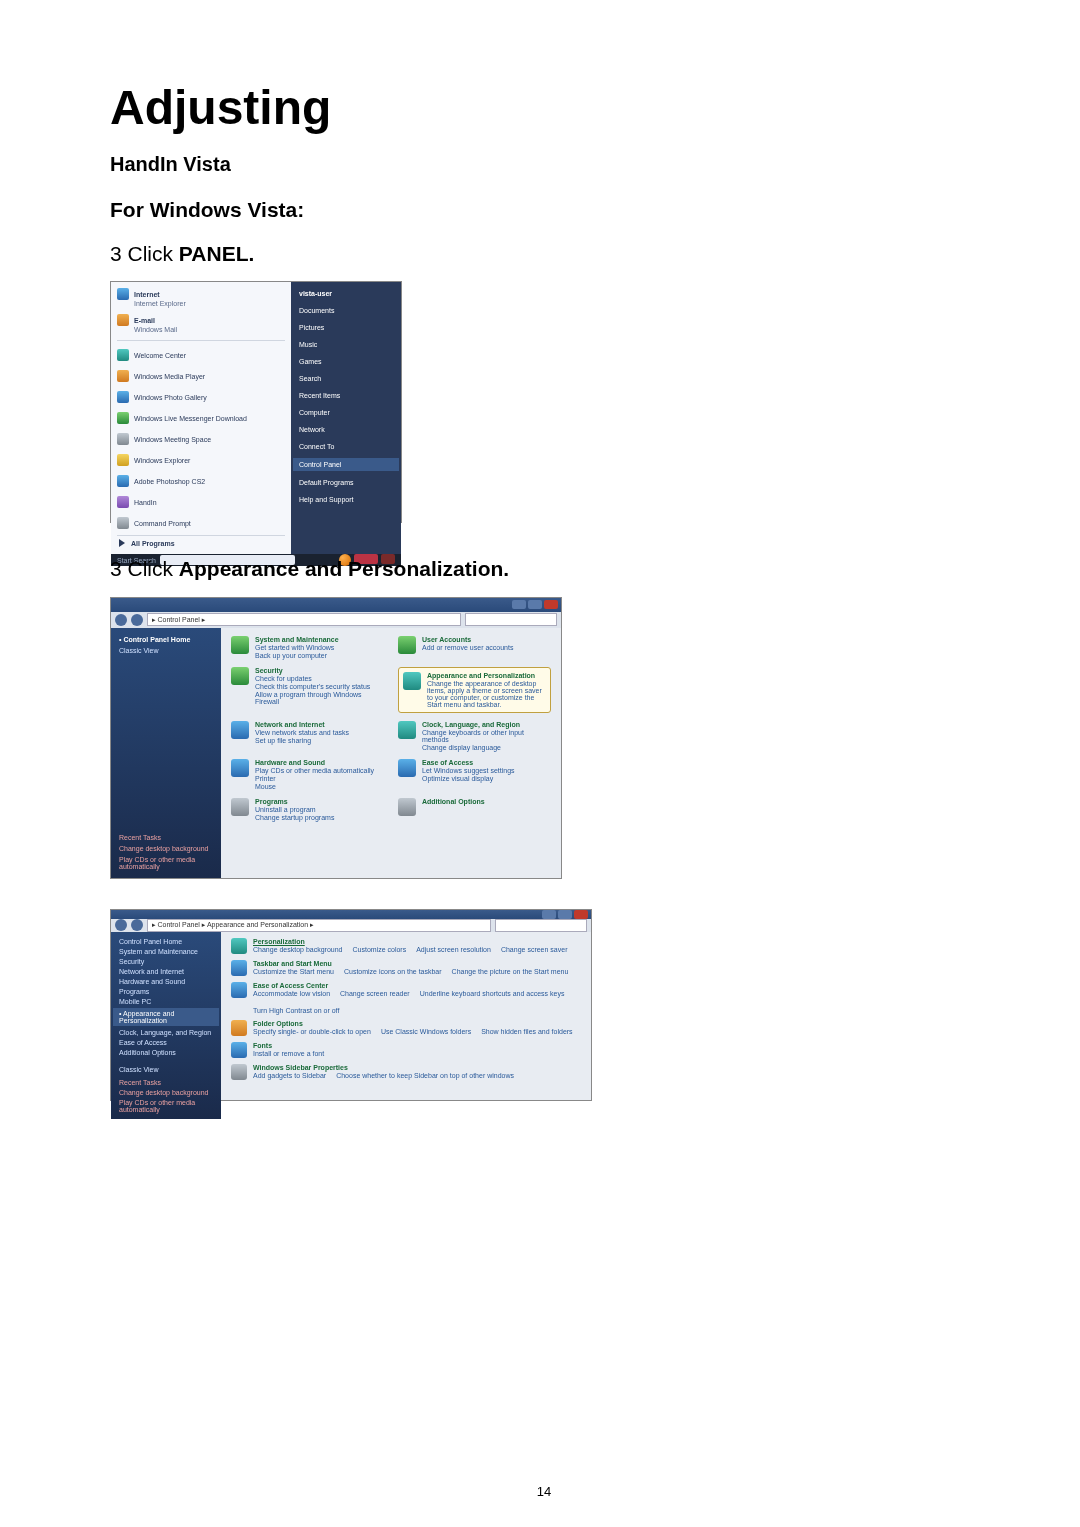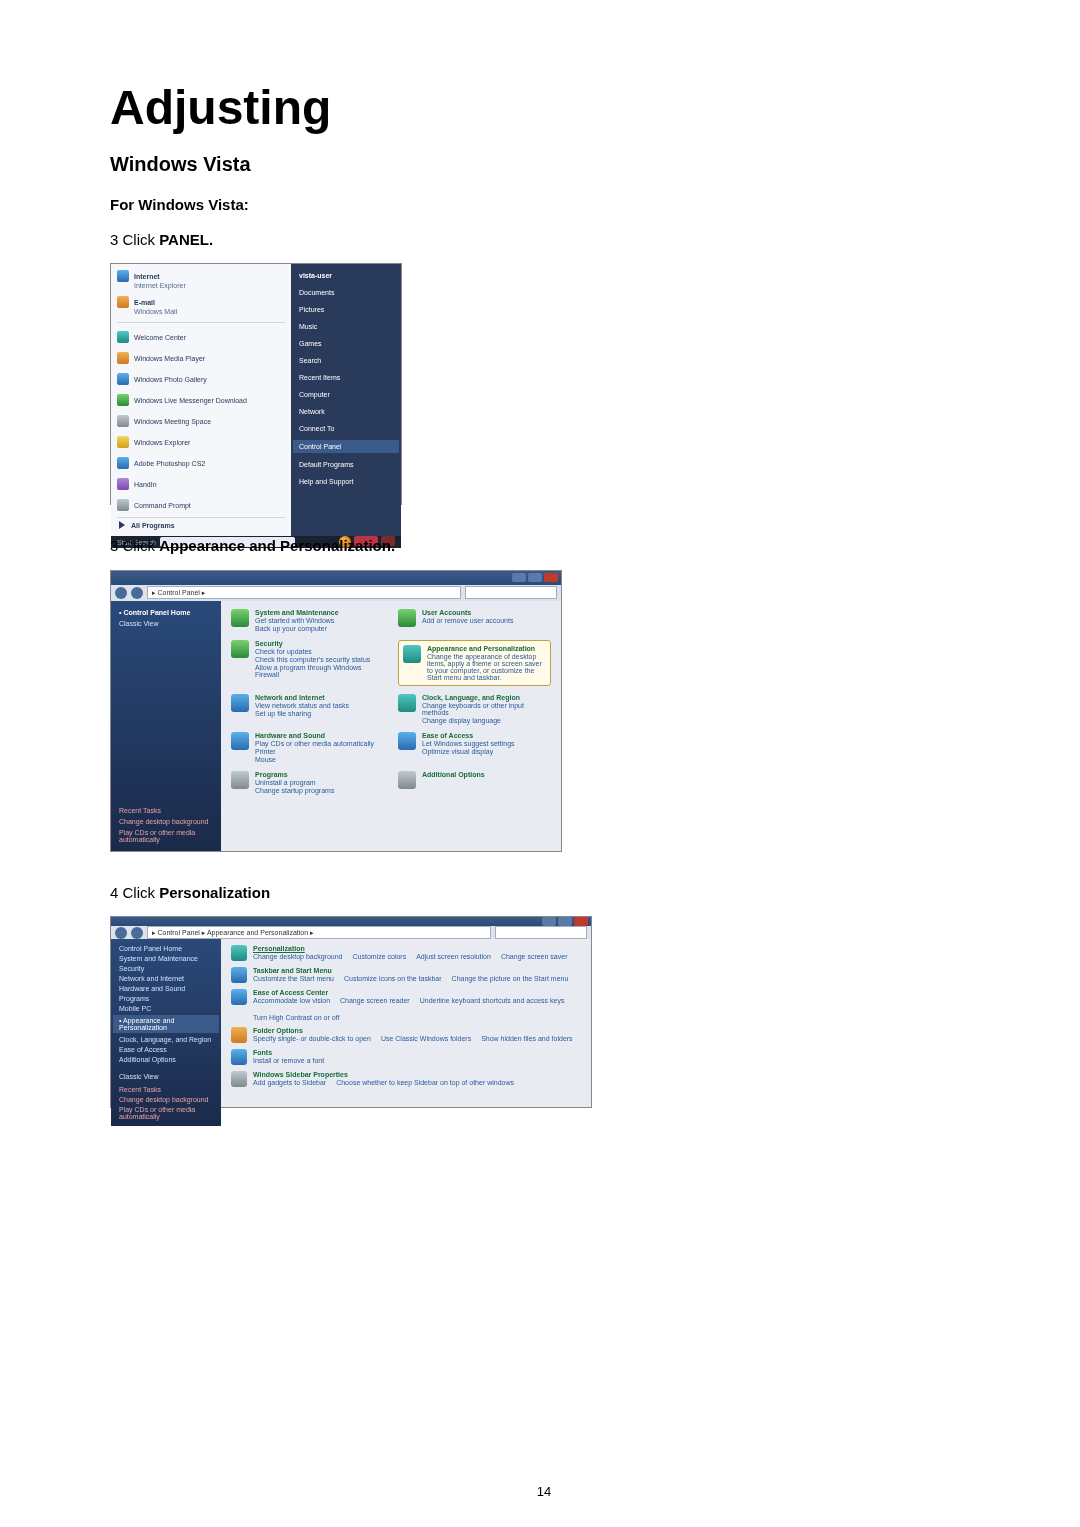--- a/index.html
+++ b/index.html
@@ -26,21 +26,21 @@
     font-weight: bold;
     margin: 0 0 14px 0;
   }
   h3.os-title {
     font-size: 20px;
     font-weight: bold;
     margin: 0 0 18px 0;
   }
   .bold { font-weight: bold; }
   .instr {
-    font-size: 15px;
+    font-size: 21px;
     line-height: 1.5;
     margin: 0 0 12px 0;
   }
   .page-num {
     position: absolute;
     bottom: 28px;
     left: 8px; right: 0;
     text-align: center;
     font-size: 13px;
   }
@@ -218,21 +218,21 @@
     border-bottom: 4px solid transparent;
     border-left: 6px solid #2a3a5a;
   }
 </style>
 </head>
 <body>
 
 <div class="page">
 
   <h1 class="main-title">Adjusting</h1>
-  <h3 class="os-title">Windows Vista</h3>
+  <h3 class="os-title">HandIn Vista</h3>
 
   <p class="instr bold">For Windows Vista:</p>
   <p class="instr">
     <span>3 Click </span><span class="bold">PANEL.</span>
   </p>
 
   <div class="shot1">
     <div class="shot1-body">
       <div class="shot1-left" id="sm-left">
           <div class="shot1-item shot1-item2">
@@ -419,23 +419,20 @@
           <div class="cat">
             <div class="cico c-grey"></div>
             <div class="ctxt">
               <div class="ctitle">Additional Options</div>
             </div>
           </div>
         </div>
     </div>
   </div>
 
-  <p class="instr">
-    <span>4 Click </span><span class="bold">Personalization</span>
-  </p>
 
   <div class="shot3">
     <div class="shot-titlebar">
       <div class="wbtn"></div>
       <div class="wbtn"></div>
       <div class="wbtn cl"></div>
     </div>
     <div class="shot-addrbar">
       <div class="navbtn"></div>
       <div class="navbtn"></div>

